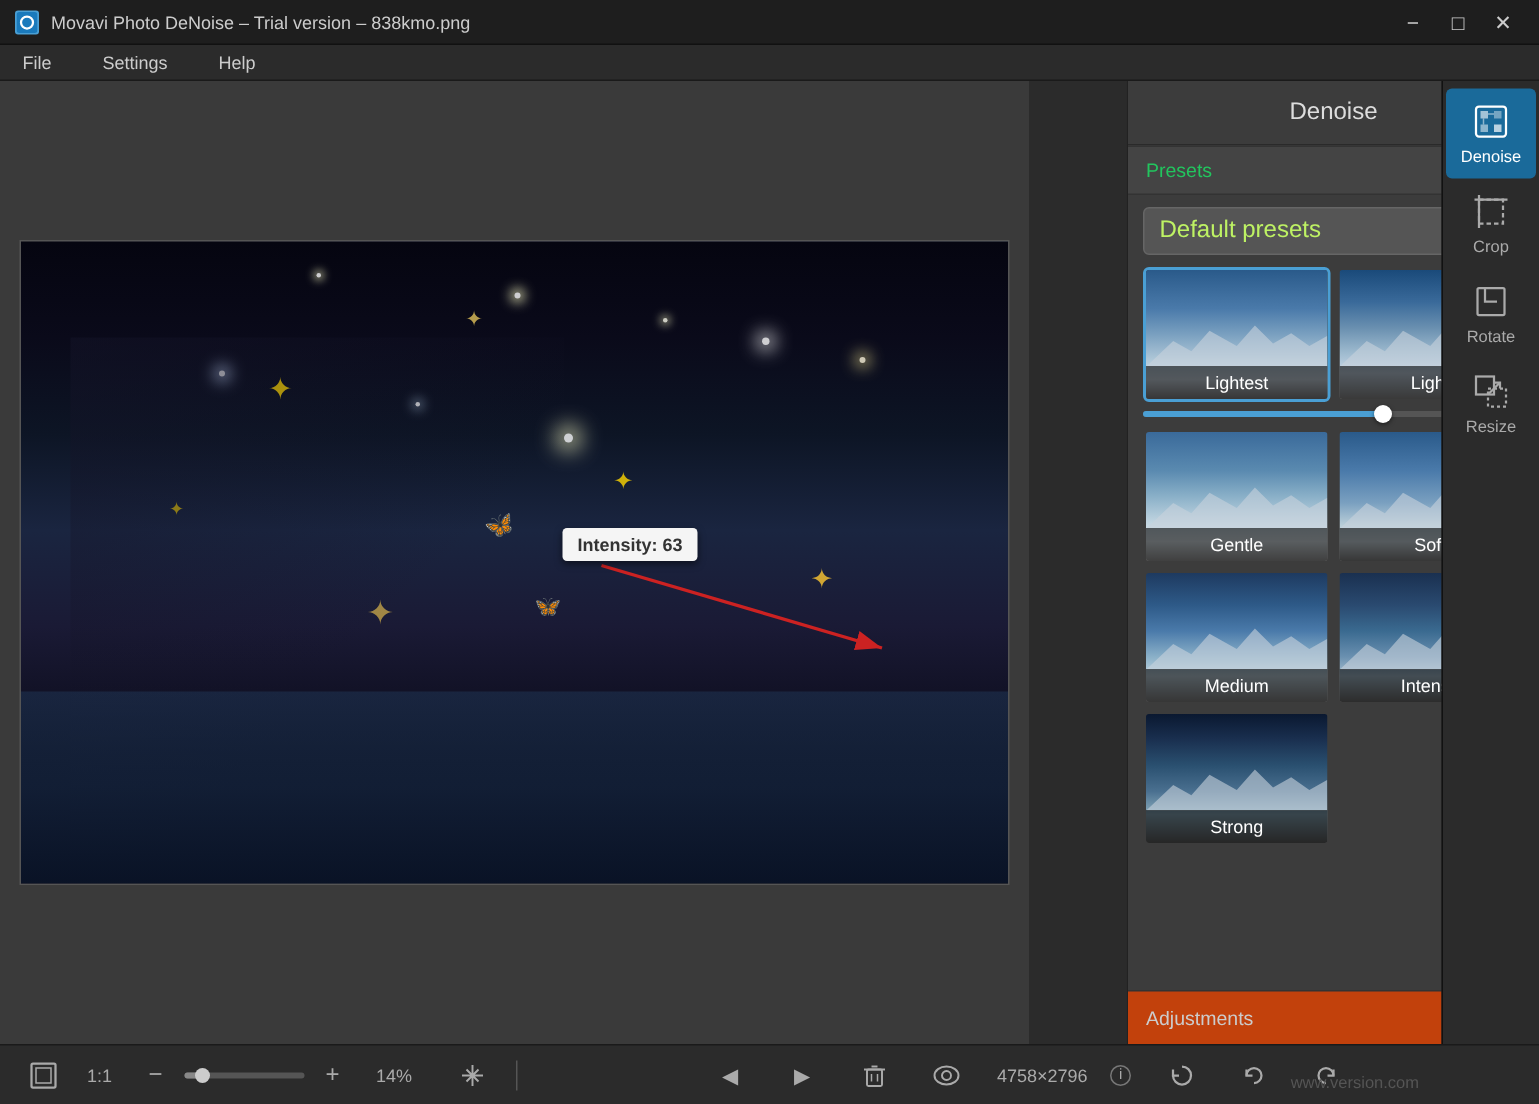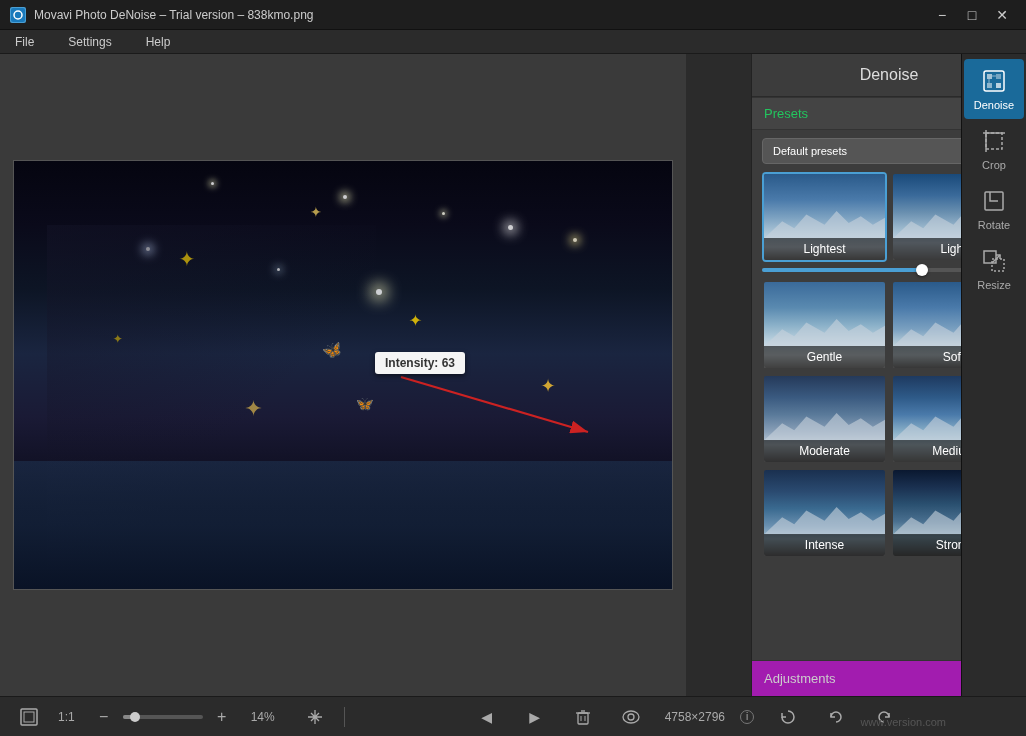--- a/index.html
+++ b/index.html
@@ -176,21 +176,21 @@
       display: flex;
       align-items: center;
       justify-content: space-between;
       margin: 8px 10px;
       background: #555;
       border: 1px solid #666;
       border-radius: 4px;
       padding: 6px 10px;
       cursor: pointer;
     }
-    .preset-dropdown span { font-size: 11px; color: #ffffff; }
+    .preset-dropdown span { font-size: 16px; color: #bef264; }
     .preset-dropdown .dd-arrow { font-size: 10px; color: #aaa; }
 
     
     .preset-grid {
       display: grid;
       grid-template-columns: 1fr 1fr;
       gap: 4px;
       padding: 0 10px 8px;
     }
     .preset-item {
@@ -278,21 +278,21 @@
       border-radius: 50%;
       box-shadow: 0 1px 3px rgba(0,0,0,0.5);
     }
 
     
     .adjustments-header {
       display: flex;
       align-items: center;
       justify-content: space-between;
       padding: 10px 12px;
-      background: #a21caf;
+      background: #c2410c;
       border-top: 1px solid #333;
       cursor: pointer;
       margin-top: auto;
     }
 
     
     #bottom-bar {
       height: 40px;
       background: #2b2b2b;
       display: flex;
@@ -502,24 +502,20 @@
     <div class="preset-item">
       <div class="preset-image mountain3"></div>
       <div class="preset-label">Gentle</div>
     </div>
 
     <div class="preset-item">
       <div class="preset-image mountain4"></div>
       <div class="preset-label">Soft</div>
     </div>
 
-    <div class="preset-item">
-      <div class="preset-image mountain5"></div>
-      <div class="preset-label">Moderate</div>
-    </div>
 
     <div class="preset-item">
       <div class="preset-image mountain6"></div>
       <div class="preset-label">Medium</div>
     </div>
 
     <div class="preset-item">
       <div class="preset-image mountain7"></div>
       <div class="preset-label">Intense</div>
     </div>

